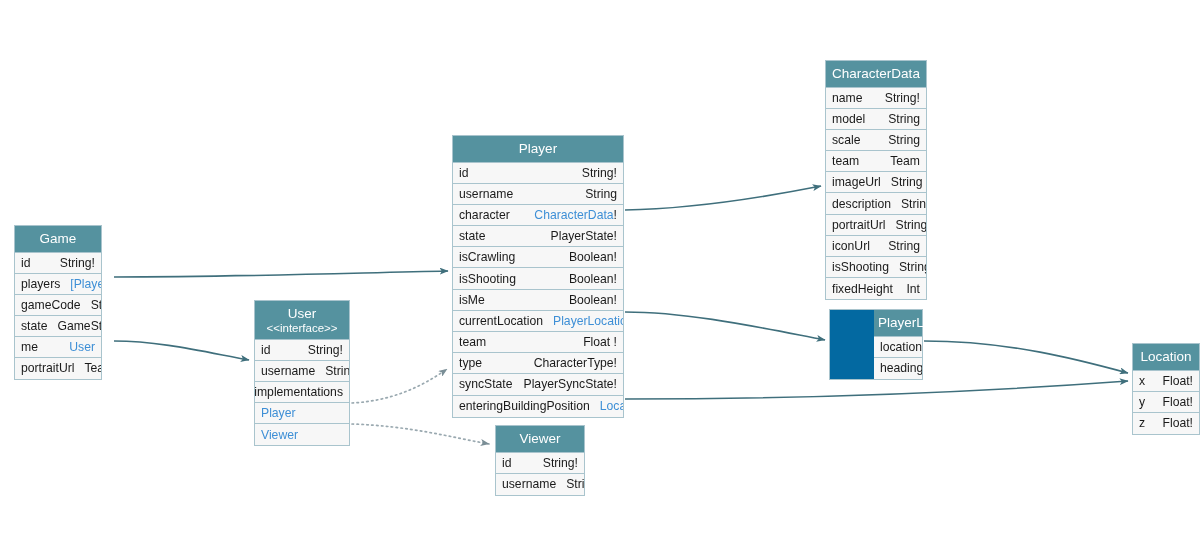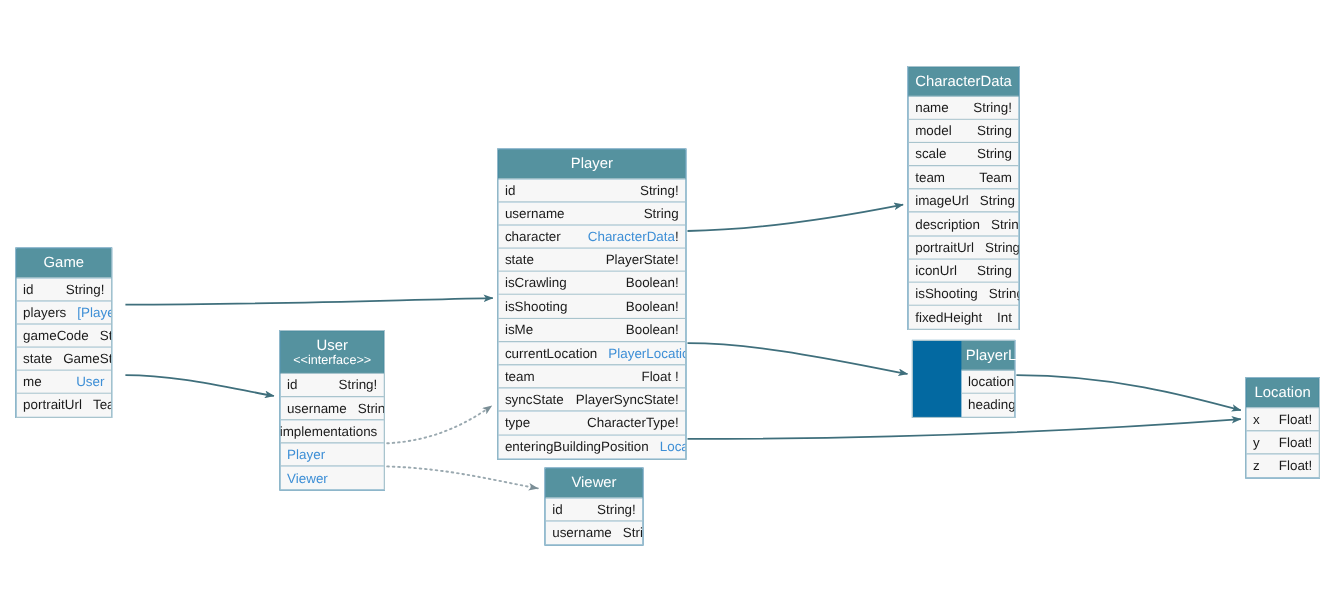--- a/index.html
+++ b/index.html
@@ -190,28 +190,28 @@
     </div>
     <div class="row">
       <span class="fname">currentLocation</span>
       <span class="ftype ref">PlayerLocation!</span>
     </div>
     <div class="row">
       <span class="fname">team</span>
       <span class="ftype">Float !</span>
     </div>
     <div class="row">
+      <span class="fname">type</span>
+      <span class="ftype">CharacterType!</span>
+    </div>
+    <div class="row">
       <span class="fname">syncState</span>
       <span class="ftype">PlayerSyncState!</span>
     </div>
     <div class="row">
-      <span class="fname">type</span>
-      <span class="ftype">CharacterType!</span>
-    </div>
-    <div class="row">
       <span class="fname">enteringBuildingPosition</span>
       <span class="ftype ref">Location</span>
     </div>
   </div>
 
   <div class="entity" id="ent-characterdata">
     <div class="ent-header">CharacterData</div>
     <div class="row">
       <span class="fname">name</span>
       <span class="ftype">String!</span>

